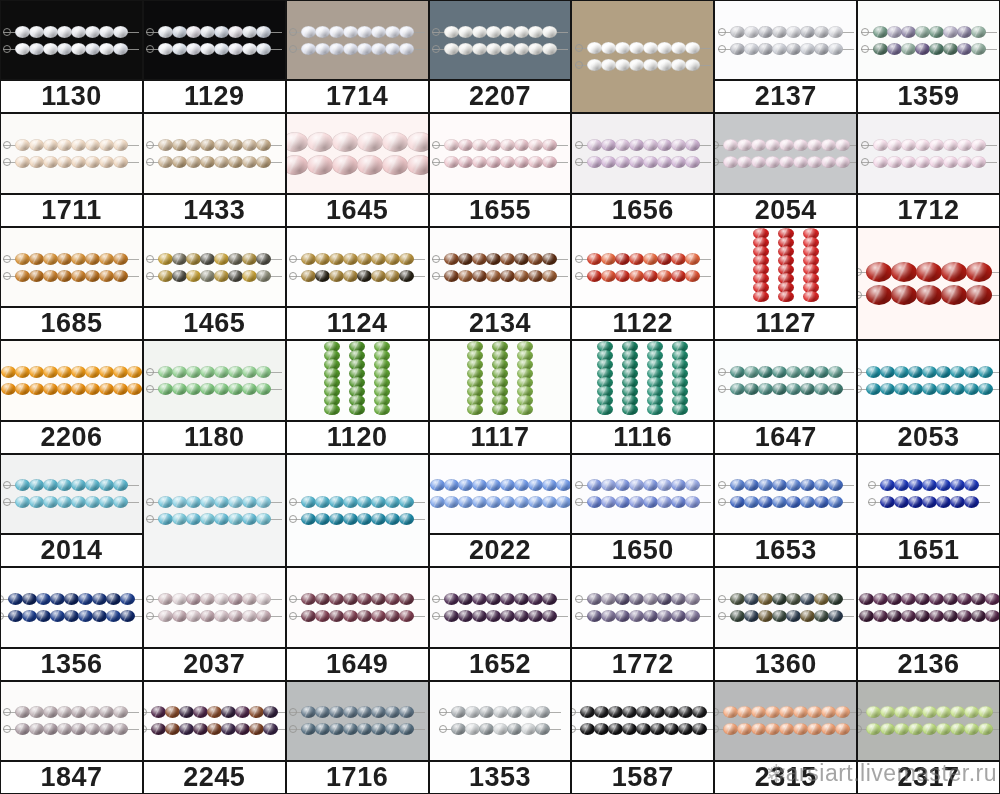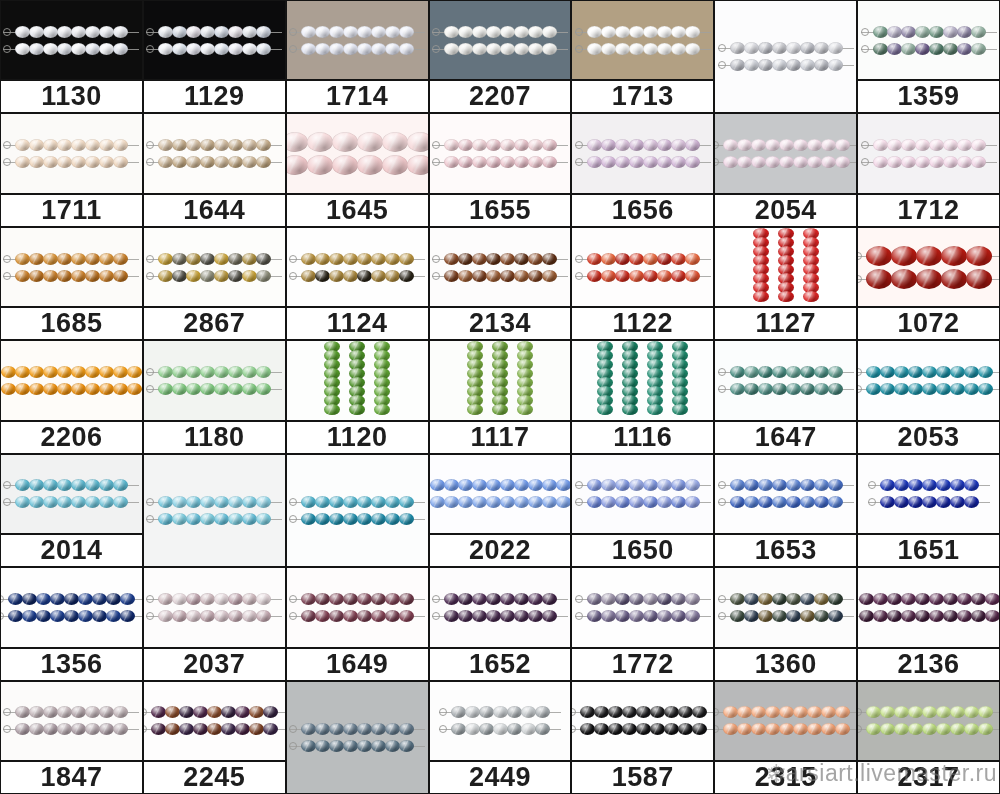--- a/index.html
+++ b/index.html
@@ -190,21 +190,20 @@
               <span class="bead" style="width: 15px; height: 12px; background-color: rgb(247, 247, 246);"></span>
               <span class="bead" style="width: 15px; height: 12px; background-color: rgb(247, 247, 246);"></span>
               <span class="bead" style="width: 15px; height: 12px; background-color: rgb(247, 247, 246);"></span>
               <span class="bead" style="width: 15px; height: 12px; background-color: rgb(247, 247, 246);"></span>
               <span class="bead" style="width: 15px; height: 12px; background-color: rgb(247, 247, 246);"></span>
               <span class="bead" style="width: 15px; height: 12px; background-color: rgb(247, 247, 246);"></span>
               <span class="bead" style="width: 15px; height: 12px; background-color: rgb(247, 247, 246);"></span>
             </div>
           </div>
         </div>
-        <div class="label">1713</div>
       </div>
       <div class="cell">
         <div class="photo" style="background: rgb(252, 252, 253);">
           <div class="rows">
             <div class="bead-row">
               <span class="wire"></span>
               <span class="loop"></span>
               <span class="bead" style="width: 15px; height: 12px; background-color: rgb(197, 198, 204);"></span>
               <span class="bead" style="width: 15px; height: 12px; background-color: rgb(216, 217, 223);"></span>
               <span class="bead" style="width: 15px; height: 12px; background-color: rgb(186, 188, 196);"></span>
@@ -221,20 +220,21 @@
               <span class="bead" style="width: 15px; height: 12px; background-color: rgb(207, 210, 218);"></span>
               <span class="bead" style="width: 15px; height: 12px; background-color: rgb(184, 186, 194);"></span>
               <span class="bead" style="width: 15px; height: 12px; background-color: rgb(207, 210, 218);"></span>
               <span class="bead" style="width: 15px; height: 12px; background-color: rgb(184, 186, 194);"></span>
               <span class="bead" style="width: 15px; height: 12px; background-color: rgb(207, 210, 218);"></span>
               <span class="bead" style="width: 15px; height: 12px; background-color: rgb(184, 186, 194);"></span>
               <span class="bead" style="width: 15px; height: 12px; background-color: rgb(207, 210, 218);"></span>
             </div>
           </div>
         </div>
+        <div class="label">2137</div>
       </div>
       <div class="cell">
         <div class="photo" style="background: rgb(251, 252, 251);">
           <div class="rows">
             <div class="bead-row">
               <span class="wire"></span>
               <span class="loop"></span>
               <span class="bead" style="width: 15px; height: 12px; background-color: rgb(111, 152, 132);"></span>
               <span class="bead" style="width: 15px; height: 12px; background-color: rgb(180, 174, 198);"></span>
               <span class="bead" style="width: 15px; height: 12px; background-color: rgb(143, 134, 168);"></span>
@@ -313,21 +313,21 @@
               <span class="bead" style="width: 15px; height: 12px; background-color: rgb(191, 165, 127);"></span>
               <span class="bead" style="width: 15px; height: 12px; background-color: rgb(203, 179, 146);"></span>
               <span class="bead" style="width: 15px; height: 12px; background-color: rgb(191, 165, 127);"></span>
               <span class="bead" style="width: 15px; height: 12px; background-color: rgb(203, 179, 146);"></span>
               <span class="bead" style="width: 15px; height: 12px; background-color: rgb(191, 165, 127);"></span>
               <span class="bead" style="width: 15px; height: 12px; background-color: rgb(203, 179, 146);"></span>
               <span class="bead" style="width: 15px; height: 12px; background-color: rgb(191, 165, 127);"></span>
             </div>
           </div>
         </div>
-        <div class="label">1644</div>
+        <div class="label">1433</div>
       </div>
       <div class="cell">
         <div class="photo" style="background: rgb(253, 244, 243);">
           <div class="rows big">
             <div class="bead-row">
               <span class="wire"></span>
               <span class="bead" style="width: 26px; height: 20px; background-color: rgb(246, 218, 219);"></span>
               <span class="bead" style="width: 26px; height: 20px; background-color: rgb(246, 218, 219);"></span>
               <span class="bead" style="width: 26px; height: 20px; background-color: rgb(246, 218, 219);"></span>
               <span class="bead" style="width: 26px; height: 20px; background-color: rgb(246, 218, 219);"></span>
@@ -526,21 +526,21 @@
               <span class="bead" style="width: 15px; height: 12px; background-color: rgb(78, 76, 66);"></span>
               <span class="bead" style="width: 15px; height: 12px; background-color: rgb(199, 161, 54);"></span>
               <span class="bead" style="width: 15px; height: 12px; background-color: rgb(138, 138, 118);"></span>
               <span class="bead" style="width: 15px; height: 12px; background-color: rgb(184, 150, 58);"></span>
               <span class="bead" style="width: 15px; height: 12px; background-color: rgb(78, 76, 66);"></span>
               <span class="bead" style="width: 15px; height: 12px; background-color: rgb(199, 161, 54);"></span>
               <span class="bead" style="width: 15px; height: 12px; background-color: rgb(138, 138, 118);"></span>
             </div>
           </div>
         </div>
-        <div class="label">2867</div>
+        <div class="label">1465</div>
       </div>
       <div class="cell">
         <div class="photo" style="background: rgb(254, 254, 254);">
           <div class="rows">
             <div class="bead-row">
               <span class="wire"></span>
               <span class="loop"></span>
               <span class="bead" style="width: 15px; height: 12px; background-color: rgb(184, 146, 62);"></span>
               <span class="bead" style="width: 15px; height: 12px; background-color: rgb(184, 146, 62);"></span>
               <span class="bead" style="width: 15px; height: 12px; background-color: rgb(184, 146, 62);"></span>
@@ -681,21 +681,20 @@
               <span class="wire"></span>
               <span class="loop"></span>
               <span class="bead" style="width: 26px; height: 20px; background-color: rgb(160, 23, 16);"></span>
               <span class="bead" style="width: 26px; height: 20px; background-color: rgb(160, 23, 16);"></span>
               <span class="bead" style="width: 26px; height: 20px; background-color: rgb(160, 23, 16);"></span>
               <span class="bead" style="width: 26px; height: 20px; background-color: rgb(160, 23, 16);"></span>
               <span class="bead" style="width: 26px; height: 20px; background-color: rgb(160, 23, 16);"></span>
             </div>
           </div>
         </div>
-        <div class="label">1072</div>
       </div>
       <div class="cell">
         <div class="photo" style="background: rgb(254, 252, 249);">
           <div class="rows">
             <div class="bead-row">
               <span class="wire"></span>
               <span class="bead" style="width: 15px; height: 12px; background-color: rgb(245, 157, 20);"></span>
               <span class="bead" style="width: 15px; height: 12px; background-color: rgb(245, 157, 20);"></span>
               <span class="bead" style="width: 15px; height: 12px; background-color: rgb(245, 157, 20);"></span>
               <span class="bead" style="width: 15px; height: 12px; background-color: rgb(245, 157, 20);"></span>
@@ -1461,20 +1460,21 @@
               <span class="bead" style="width: 15px; height: 12px; background-color: rgb(86, 112, 130);"></span>
               <span class="bead" style="width: 15px; height: 12px; background-color: rgb(86, 112, 130);"></span>
               <span class="bead" style="width: 15px; height: 12px; background-color: rgb(86, 112, 130);"></span>
               <span class="bead" style="width: 15px; height: 12px; background-color: rgb(86, 112, 130);"></span>
               <span class="bead" style="width: 15px; height: 12px; background-color: rgb(86, 112, 130);"></span>
               <span class="bead" style="width: 15px; height: 12px; background-color: rgb(86, 112, 130);"></span>
               <span class="bead" style="width: 15px; height: 12px; background-color: rgb(86, 112, 130);"></span>
             </div>
           </div>
         </div>
+        <div class="label">1716</div>
       </div>
       <div class="cell">
         <div class="photo" style="background: rgb(253, 253, 253);">
           <div class="rows">
             <div class="bead-row">
               <span class="wire"></span>
               <span class="loop"></span>
               <span class="bead" style="width: 15px; height: 12px; background-color: rgb(168, 174, 178);"></span>
               <span class="bead" style="width: 15px; height: 12px; background-color: rgb(198, 203, 206);"></span>
               <span class="bead" style="width: 15px; height: 12px; background-color: rgb(168, 174, 178);"></span>
@@ -1489,21 +1489,21 @@
               <span class="bead" style="width: 15px; height: 12px; background-color: rgb(154, 162, 166);"></span>
               <span class="bead" style="width: 15px; height: 12px; background-color: rgb(210, 214, 216);"></span>
               <span class="bead" style="width: 15px; height: 12px; background-color: rgb(154, 162, 166);"></span>
               <span class="bead" style="width: 15px; height: 12px; background-color: rgb(210, 214, 216);"></span>
               <span class="bead" style="width: 15px; height: 12px; background-color: rgb(154, 162, 166);"></span>
               <span class="bead" style="width: 15px; height: 12px; background-color: rgb(210, 214, 216);"></span>
               <span class="bead" style="width: 15px; height: 12px; background-color: rgb(154, 162, 166);"></span>
             </div>
           </div>
         </div>
-        <div class="label">2449</div>
+        <div class="label">1353</div>
       </div>
       <div class="cell">
         <div class="photo" style="background: rgb(254, 254, 254);">
           <div class="rows">
             <div class="bead-row">
               <span class="wire"></span>
               <span class="loop"></span>
               <span class="bead" style="width: 15px; height: 12px; background-color: rgb(26, 26, 28);"></span>
               <span class="bead" style="width: 15px; height: 12px; background-color: rgb(26, 26, 28);"></span>
               <span class="bead" style="width: 15px; height: 12px; background-color: rgb(26, 26, 28);"></span>

